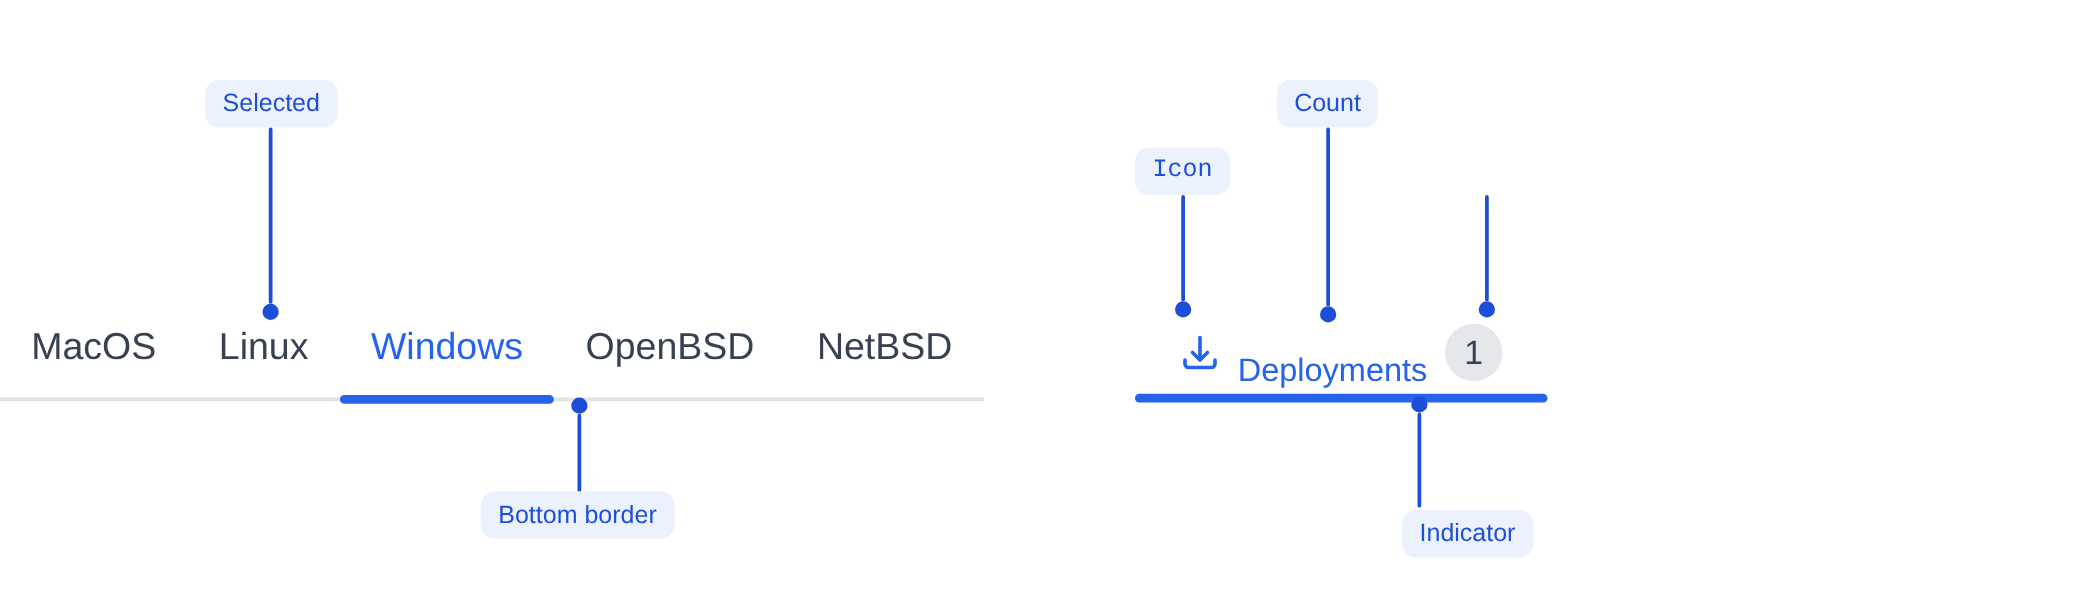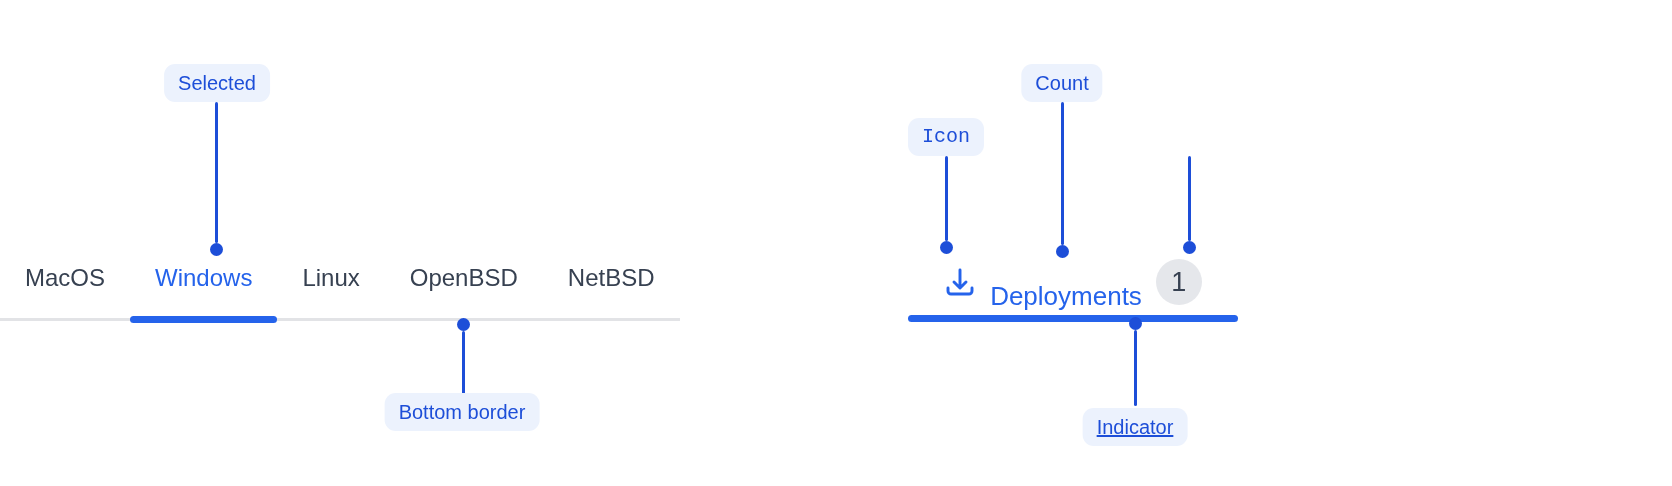--- a/index.html
+++ b/index.html
@@ -45,21 +45,21 @@
   .tabbar {
     position: absolute;
     left: 0;
     top: 242px;
     display: inline-flex;
     border-bottom: 3px solid var(--border-gray);
   }
   .tab {
     position: relative;
     padding: 17px 25px 22px 25px;
-    font-size: 24px;
+    font-size: 30px;
     line-height: 37px;
     font-weight: 500;
     color: var(--tab-text-gray);
     cursor: pointer;
     white-space: nowrap;
   }
   .tab.selected { color: var(--accent-blue); }
   .tab-underline {
     position: absolute;
     left: 0;
@@ -120,25 +120,25 @@
 <body>
 
 <div class="canvas">
 
   <div class="ann-badge" style="left:217px; top:64px;">Selected</div>
   <div class="vline" style="left:215px; top:102px; height:141px;"></div>
   <div class="dot" style="left:210px; top:243px;"></div>
 
   <div class="tabbar">
     <div class="tab">MacOS</div>
+    <div class="tab">Linux</div>
     <div class="tab selected">
       <span>Windows</span>
       <span class="tab-underline"></span>
     </div>
-    <div class="tab">Linux</div>
     <div class="tab">OpenBSD</div>
     <div class="tab">NetBSD</div>
   </div>
 
   <div class="dot" style="left:457px; top:318px;"></div>
   <div class="vline" style="left:462px; top:331px; height:76px;"></div>
   <div class="ann-badge" style="left:462px; top:393px;">Bottom border</div>
 
   <div class="ann-badge" style="left:946px; top:118px;font-family:Liberation Mono, monospace;">Icon</div>
   <div class="vline" style="left:945px; top:156px; height:85px;"></div>
@@ -158,15 +158,15 @@
         <path d="M16.5 12 12 16.5m0 0L7.5 12m4.5 4.5V3"></path>
       </svg>
       <span class="dtab-label">Deployments</span>
       <span class="dtab-count">1</span>
     </div>
     <div class="dtab-indicator"></div>
   </div>
 
   <div class="dot" style="left:1129px; top:317px;"></div>
   <div class="vline" style="left:1134px; top:330px; height:76px;"></div>
-  <div class="ann-badge" style="left:1135px; top:408px;text-decoration:underline;">Indicator</div>
+  <div class="ann-badge" style="left:1174px; top:408px;">Indicator</div>
 
 </div>
 
 </body></html>

